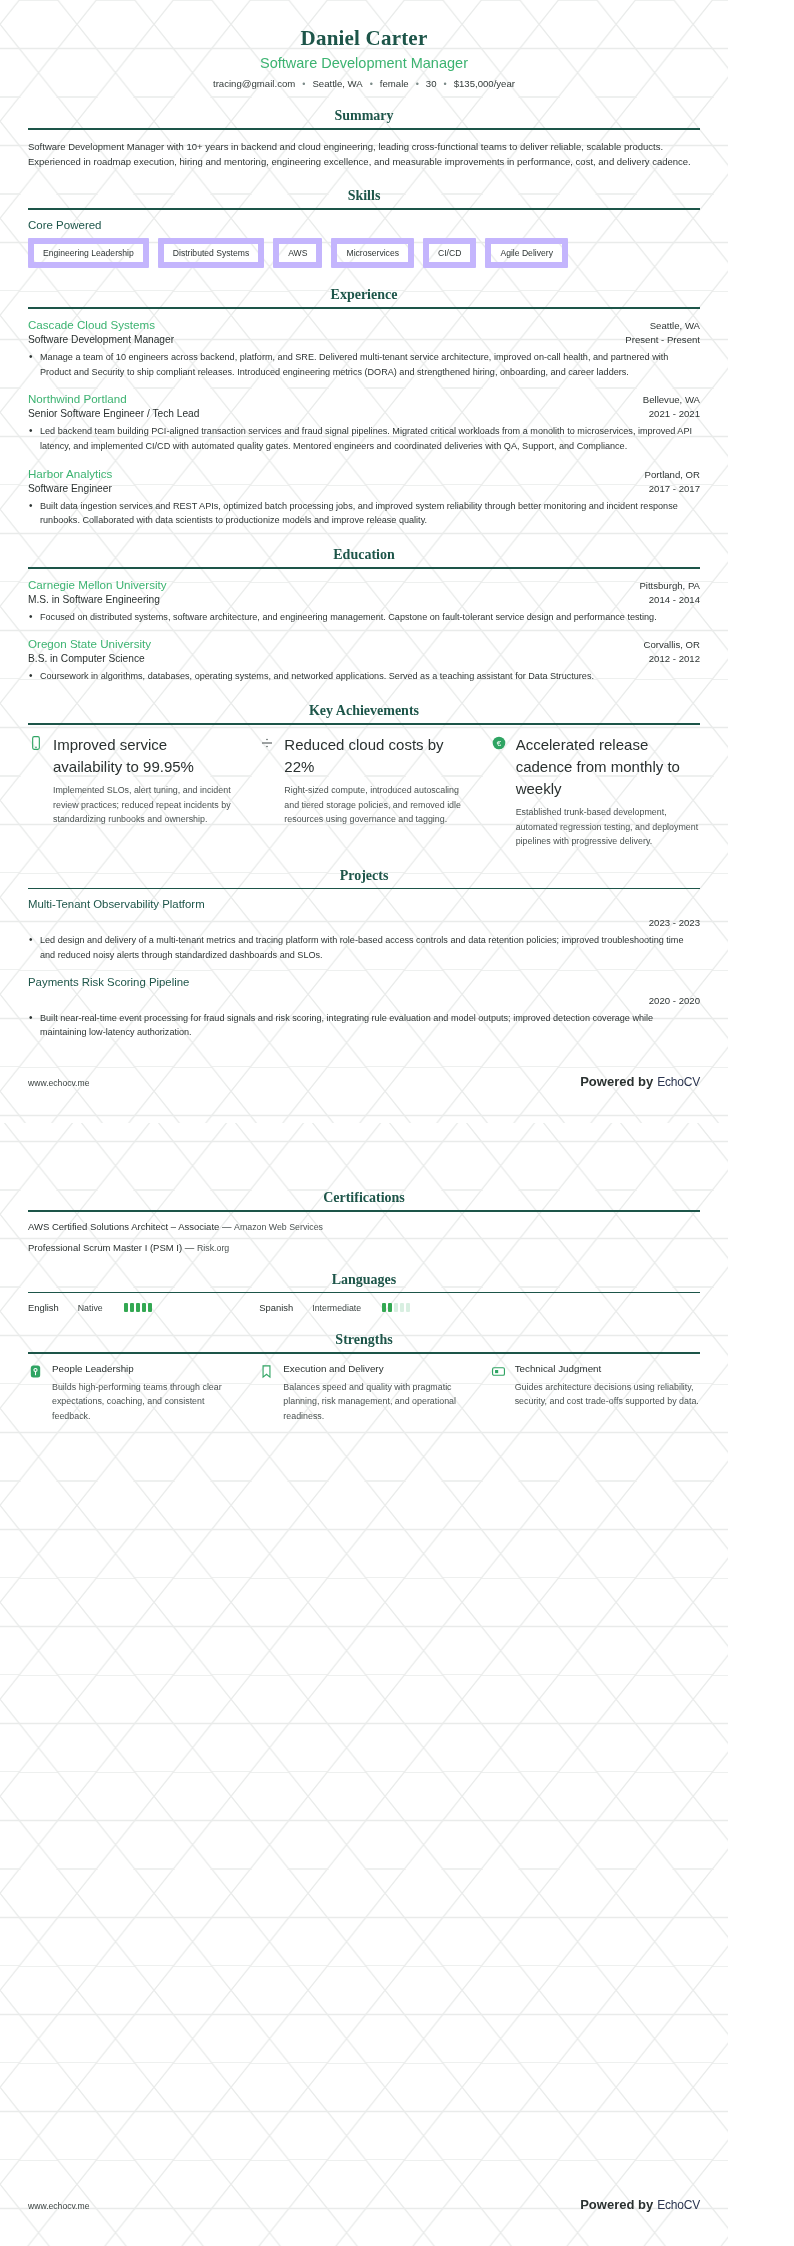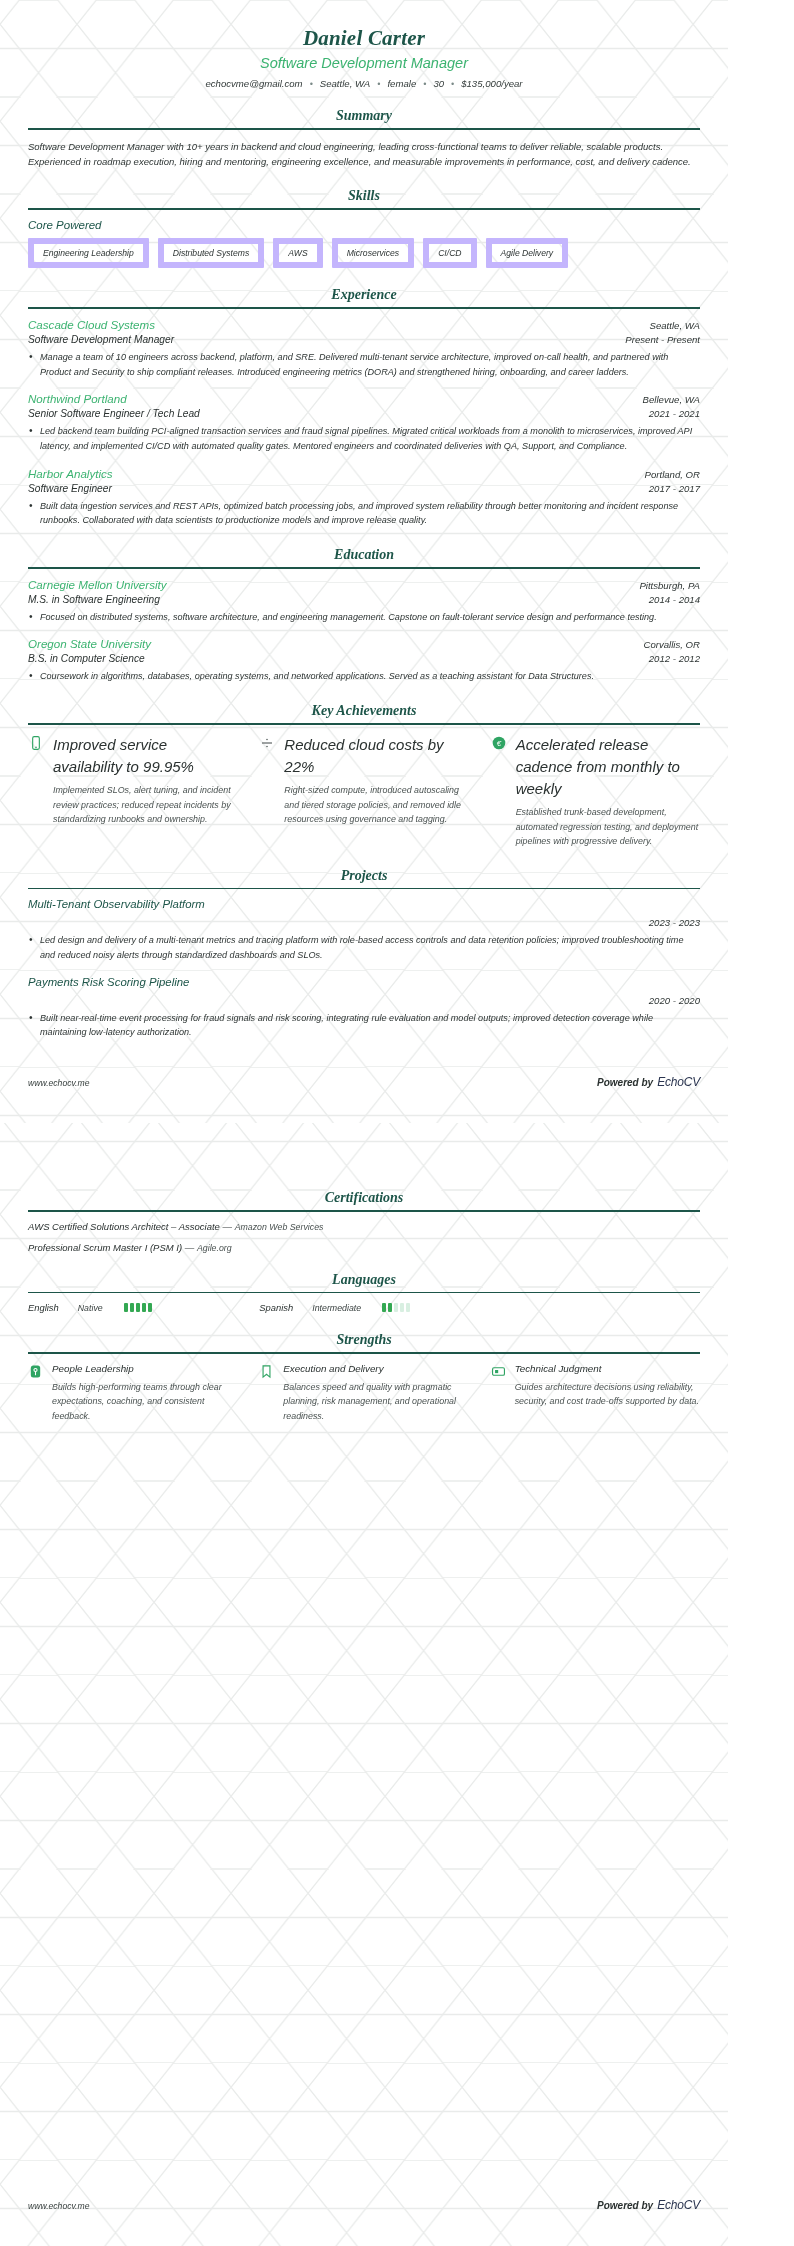--- a/index.html
+++ b/index.html
@@ -8,21 +8,20 @@
     background: #ffffff;
     font-family: "Liberation Sans", sans-serif;
   }
   body { position: relative; }
 
   .page {
     position: relative;
     width: 728px;
     background: #ffffff;
     overflow: hidden;
-    font-style: italic;
   }
   .page-1 { height: 1123px; }
   .page-2 { height: 1123px; }
 
   
   .hex-bg {
     position: absolute;
     inset: 0;
     z-index: 0;
     pointer-events: none;
@@ -247,21 +246,21 @@
     right: 28px;
     bottom: 34px;
     z-index: 3;
     display: flex;
     justify-content: space-between;
     align-items: baseline;
     font-size: 8.6px;
     color: #3a4241;
   }
   .powered { display: flex; align-items: baseline; gap: 4px; }
-  .powered .by { font-size: 10px; color: #2a3130; font-weight: bold; }
+  .powered .by { font-size: 13px; color: #2a3130; font-weight: bold; }
   .powered .brand {
     font-family: "Liberation Sans", sans-serif;
     font-size: 12px;
     color: #2b3550;
     letter-spacing: -.2px;
   }
 </style>
 </head>
 <body>
 
@@ -278,21 +277,21 @@
       <rect x="0" y="0" width="794" height="1123" fill="url(#hexp1)"></rect>
     </svg>
   </div>
 
   <div class="content">
 
     <div class="cv-header">
       <div class="cv-name">Daniel Carter</div>
       <div class="cv-role">Software Development Manager</div>
       <div class="cv-contact">
-        <span>echocvme@gmail.com</span>
+        <span>tracing@gmail.com</span>
         <span class="sep">•</span>
         <span>Seattle, WA</span>
         <span class="sep">•</span>
         <span>female</span>
         <span class="sep">•</span>
         <span>30</span>
         <span class="sep">•</span>
         <span>$135,000/year</span>
       </div>
     </div>
@@ -496,21 +495,21 @@
       <div class="section-rule"></div>
 
       <div class="cert-row">
         <span class="cert-name">AWS Certified Solutions Architect – Associate</span>
         <span>—</span>
         <span class="cert-issuer">Amazon Web Services</span>
       </div>
       <div class="cert-row">
         <span class="cert-name">Professional Scrum Master I (PSM I)</span>
         <span>—</span>
-        <span class="cert-issuer">Agile.org</span>
+        <span class="cert-issuer">Risk.org</span>
       </div>
     </div>
 
     <div class="section">
       <div class="section-title">Languages</div>
       <div class="section-rule"></div>
       <div class="lang-grid">
 
         <div class="lang">
           <span class="lang-name">English</span>

